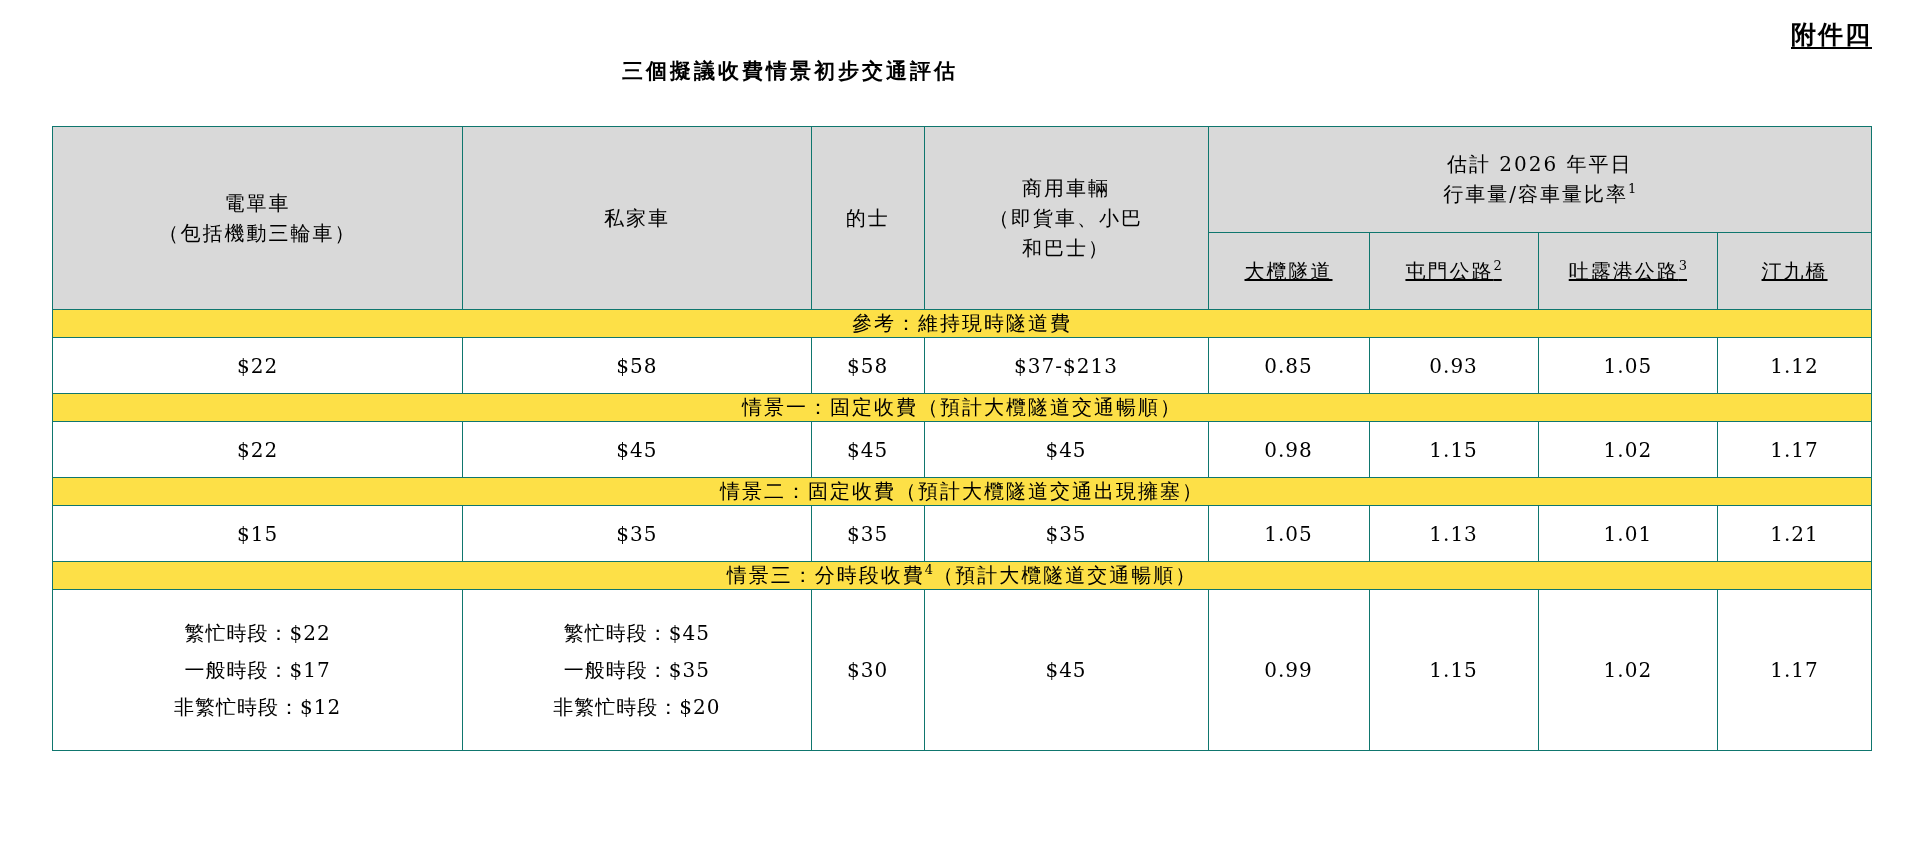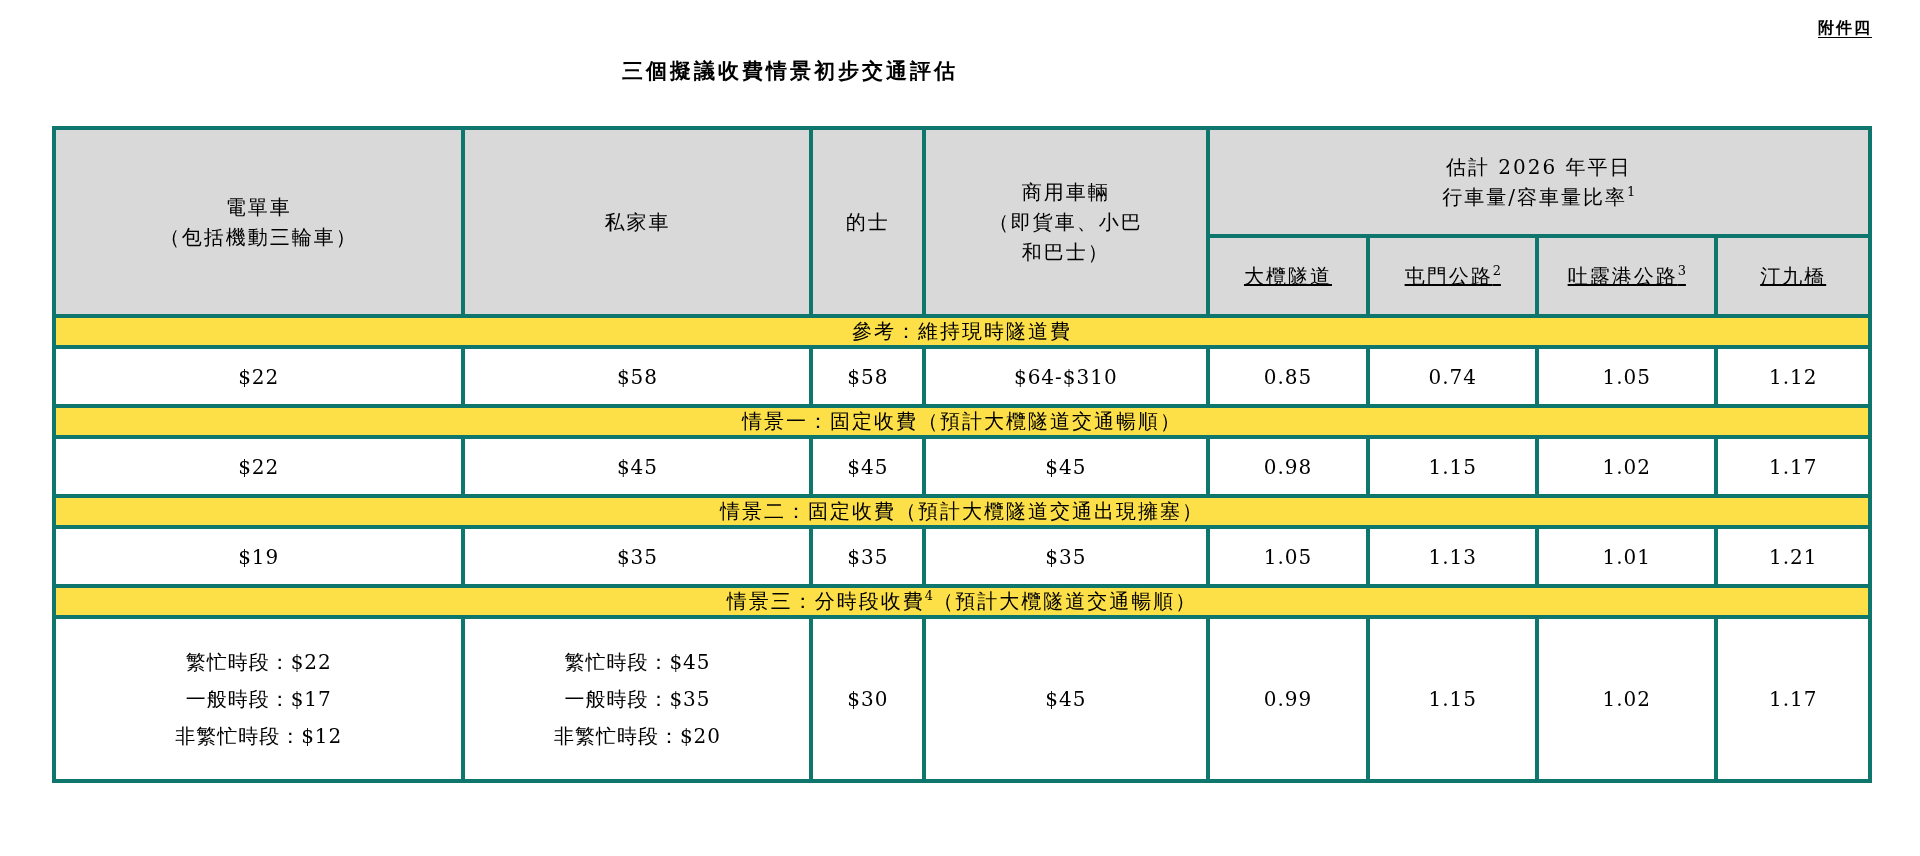--- a/index.html
+++ b/index.html
@@ -18,21 +18,21 @@
     position: relative;
     width: 1920px;
     height: 856px;
     box-sizing: border-box;
     padding: 0;
   }
   .annex-label {
     position: absolute;
     top: 18px;
     right: 48px;
-    font-size: 16px;
+    font-size: 25px;
     font-weight: bold;
     letter-spacing: 2px;
     text-decoration: underline;
     text-underline-offset: 4px;
   }
   .doc-title {
     position: absolute;
     top: 57px;
     left: 0;
     width: 1920px;
@@ -44,21 +44,21 @@
   }
   table.main {
     position: absolute;
     top: 126px;
     left: 52px;
     width: 1820px;
     border-collapse: collapse;
     table-layout: fixed;
   }
   table.main td, table.main th {
-    border: 4px solid #0f766e;
+    border: 1px solid #0f766e;
     padding: 0;
     font-weight: normal;
     font-size: 20px;
     text-align: center;
     vertical-align: middle;
   }
   thead td {
     background: #d9d9d9;
     font-weight: bold;
     letter-spacing: 2px;
@@ -161,23 +161,23 @@
     </thead>
     <tbody>
 
       <tr class="section-row">
         <td colspan="8">參考：維持現時隧道費</td>
       </tr>
       <tr class="data-row">
         <td>$22</td>
         <td>$58</td>
         <td>$58</td>
-        <td>$64-$310</td>
+        <td>$37-$213</td>
         <td>0.85</td>
-        <td>0.74</td>
+        <td>0.93</td>
         <td>1.05</td>
         <td>1.12</td>
       </tr>
 
       <tr class="section-row">
         <td colspan="8">情景一：固定收費（預計大欖隧道交通暢順）</td>
       </tr>
       <tr class="data-row">
         <td>$22</td>
         <td>$45</td>
@@ -186,21 +186,21 @@
         <td>0.98</td>
         <td>1.15</td>
         <td>1.02</td>
         <td>1.17</td>
       </tr>
 
       <tr class="section-row">
         <td colspan="8">情景二：固定收費（預計大欖隧道交通出現擁塞）</td>
       </tr>
       <tr class="data-row">
-        <td>$19</td>
+        <td>$15</td>
         <td>$35</td>
         <td>$35</td>
         <td>$35</td>
         <td>1.05</td>
         <td>1.13</td>
         <td>1.01</td>
         <td>1.21</td>
       </tr>
 
       <tr class="section-row">

